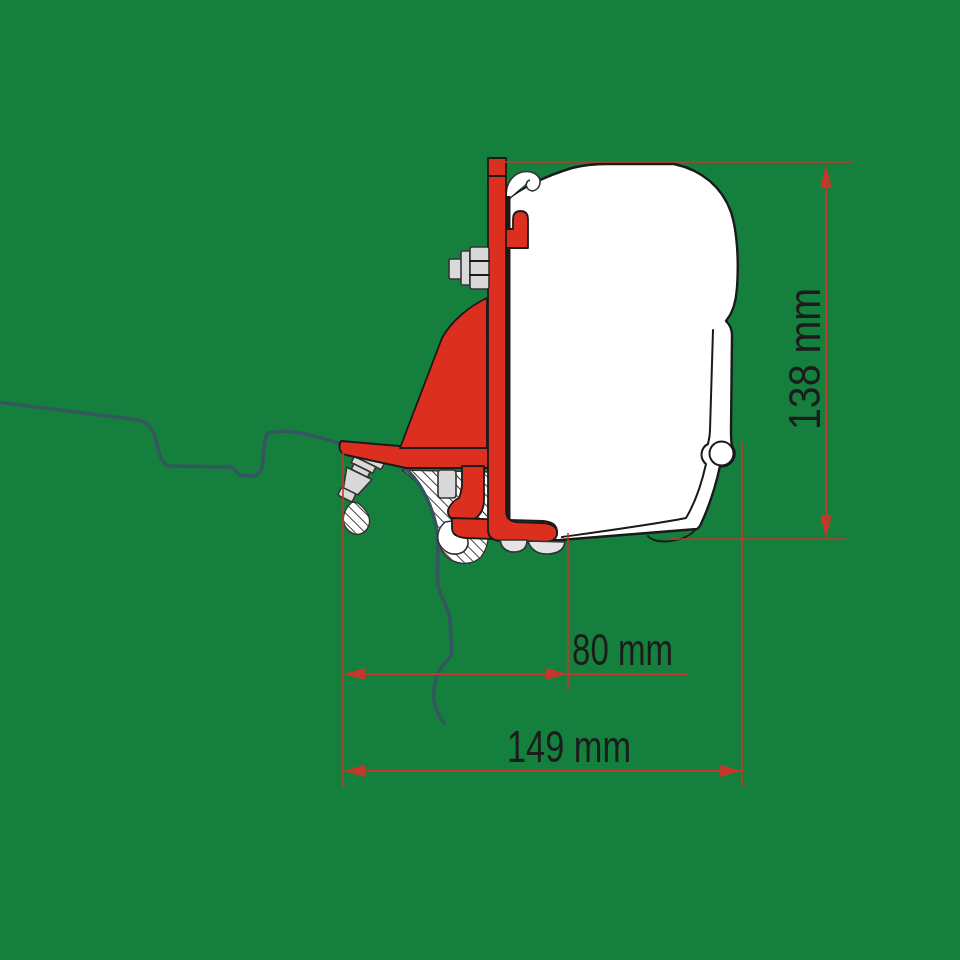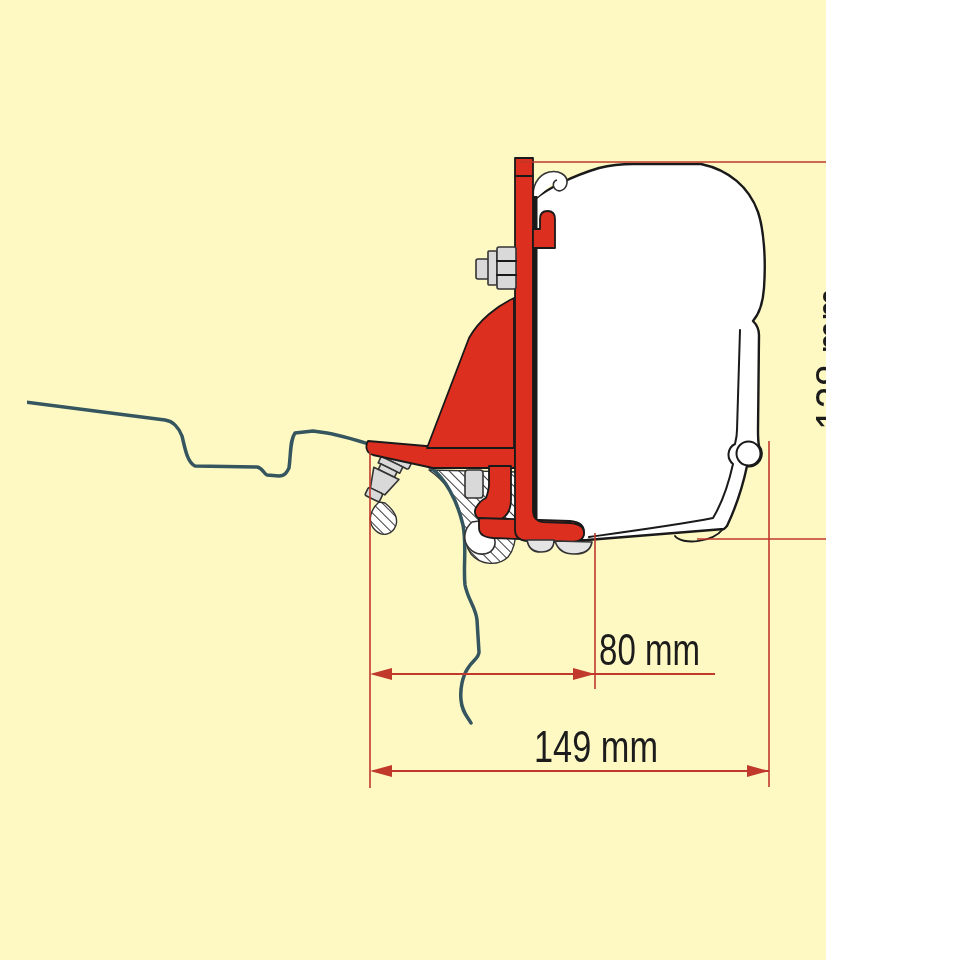--- a/index.html
+++ b/index.html
@@ -1,16 +1,16 @@
 <!DOCTYPE html>
 <html style="--bracket-red: #dc2f1f; --dim-red: #c0392b; --roof-teal: #35565f; --outline: #1a1a1a; --outline-soft: #333333; --metal-gray: #d9d9d9; --pad-gray: #e4e4e4; --case-white: #ffffff; --text-color: #1c1c1c;"><head>
 <meta charset="utf-8">
 <style>
   html,body{margin:0;padding:0;background:#fff;}
-  .stage{width:799px;height:960px;position:relative;background:#fef9c3;overflow:hidden;padding-left:27px;}
+  .stage{width:960px;height:960px;position:relative;background:#15803d;overflow:hidden;}
   svg{display:block;}
   .roof{stroke:var(--roof-teal);stroke-width:3.5;fill:none;stroke-linecap:round;stroke-linejoin:round;}
   .case{fill:var(--case-white);stroke:var(--outline);stroke-width:2.4;stroke-linejoin:round;}
   .caseline{fill:none;stroke:var(--outline);stroke-width:2;stroke-linejoin:round;stroke-linecap:round;}
   .red{fill:var(--bracket-red);stroke:var(--outline);stroke-width:1.8;stroke-linejoin:round;}
   .gray{fill:var(--metal-gray);stroke:var(--outline-soft);stroke-width:1.6;stroke-linejoin:round;}
   .pad{fill:var(--pad-gray);stroke:var(--outline-soft);stroke-width:1.6;stroke-linejoin:round;}
   .hatched{fill:url(#hatch);stroke:var(--outline-soft);stroke-width:1.4;stroke-linejoin:round;}
   .whitepart{fill:var(--case-white);stroke:var(--outline-soft);stroke-width:1.6;stroke-linejoin:round;}
   .dim{stroke:var(--dim-red);stroke-width:2;fill:none;}

